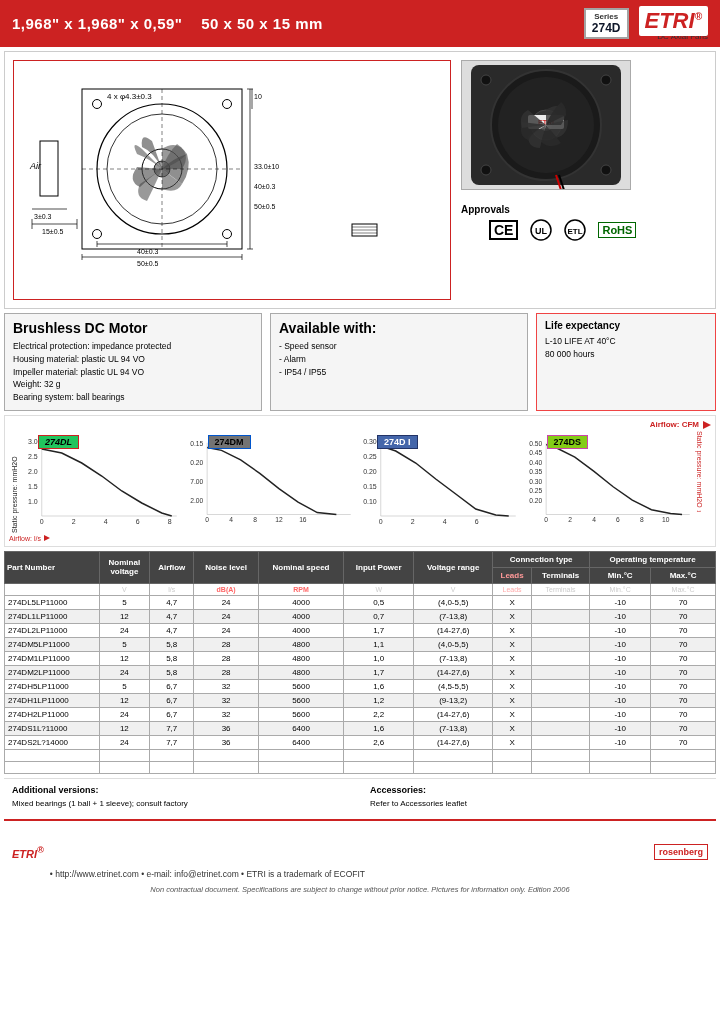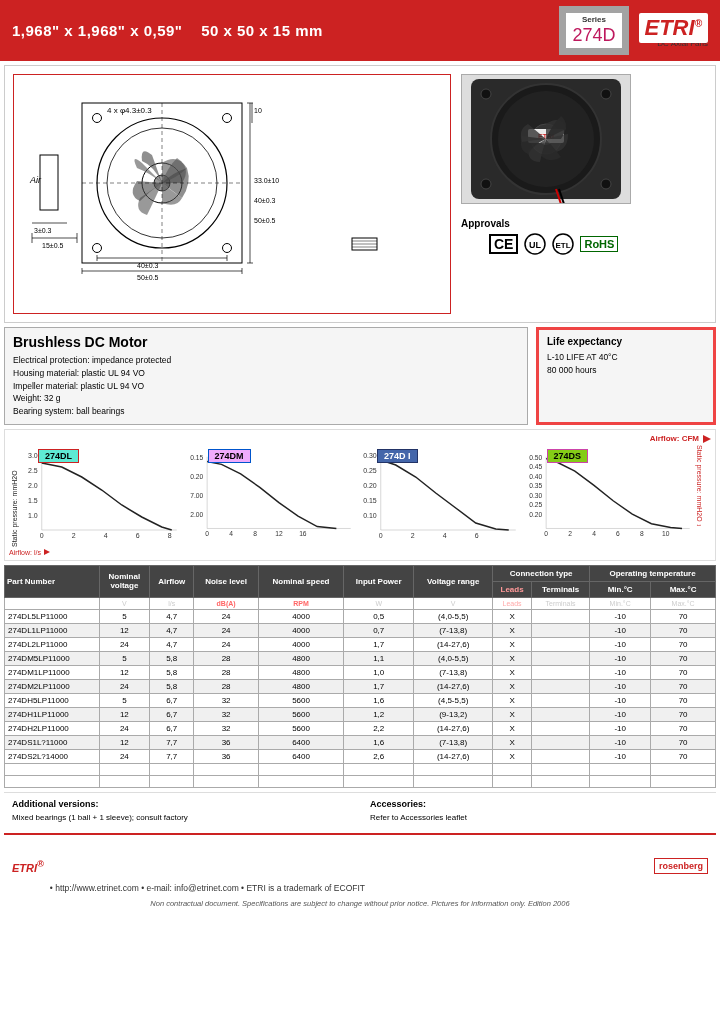--- a/index.html
+++ b/index.html
@@ -27,21 +27,21 @@
       letter-spacing: 0.5px;
     }
     .header-right {
       display: flex;
       align-items: center;
       gap: 10px;
     }
     .series-box {
       background: #fff;
       color: #cc2222;
-      border: 7px solid #a3a3a3;
+      border: 2px solid #a3a3a3;
       padding: 2px 6px;
       font-size: 11px;
       font-weight: bold;
       text-align: center;
       line-height: 1.2;
     }
     .series-box .series-label {
       font-size: 8px;
       color: #333;
     }
@@ -104,21 +104,21 @@
       margin-top: 6px;
     }
     .approvals-title {
       font-size: 10px;
       font-weight: bold;
       margin-bottom: 4px;
     }
     .approvals-logos {
       display: flex;
       align-items: center;
-      gap: 6px;
+      gap: 12px;
       flex-wrap: wrap;
       padding-left: 28px;
     }
     .approval-ce {
       font-size: 14px;
       font-weight: bold;
       border: 2px solid #000;
       padding: 0 3px;
     }
     .approval-rohs {
@@ -144,21 +144,21 @@
     .specs-box h3 {
       font-size: 14px;
       font-weight: bold;
       margin-bottom: 4px;
     }
     .specs-box p {
       font-size: 8.5px;
       line-height: 1.5;
     }
     .life-box {
-      border: 3px solid #ef4444;
+      border: 1px solid #ef4444;
       padding: 6px 8px;
       flex: 0 0 180px;
       background: #f5f5f5;
     }
     .life-box h3 {
       font-size: 10px;
       font-weight: bold;
       margin-bottom: 4px;
     }
     .life-box p {
@@ -204,22 +204,22 @@
     }
     .chart-label-box {
       position: absolute;
       top: 4px;
       left: 20px;
       padding: 1px 6px;
       font-size: 9px;
       font-weight: bold;
       z-index: 2;
     }
-    .chart-label-red { background: #5eead4; border: 1px solid #cc2222; }
-    .chart-label-blue { background: #f0abfc; border: 1px solid #0055cc; }
+    .chart-label-red { background: #22c55e; border: 1px solid #cc2222; font-style: italic; }
+    .chart-label-blue { background: #737373; border: 1px solid #0055cc; }
     .chart-label-darkblue { background: #4466aa; border: 1px solid #223366; color: #fff; }
     .chart-label-pink { background: #84cc16; border: 1px solid #cc44aa; }
 
     .chart-svg {
       width: 100%;
       height: 100px;
     }
     .chart-axis-label {
       font-size: 7px;
       fill: #333;
@@ -369,21 +369,21 @@
 
 <div class="header">
   <div class="header-dims">
     <span>1,968" x 1,968" x 0,59"</span>
     &nbsp;&nbsp;
     <span>50 x 50 x 15 mm</span>
   </div>
   <div class="header-right">
     <div class="series-box">
       <div class="series-label">Series</div>
-      <div style="font-size:18px;font-weight:normal;color:#be185d;">274D</div>
+      <div style="font-size:12px;font-weight:bold;color:#0f172a;">274D</div>
     </div>
     <div>
       <div class="etri-logo">
         <span>ETRI</span><sup>®</sup>
       </div>
       <div class="dc-axial">DC Axial Fans</div>
     </div>
   </div>
 </div>
 
@@ -508,20 +508,28 @@
 
 <div class="specs-row">
   <div class="specs-box">
     <h3>Brushless DC Motor</h3>
     <p>
       Electrical protection: impedance protected<br>
       Housing material: plastic UL 94 VO<br>
       Impeller material: plastic UL 94 VO<br>
       Weight: 32 g<br>
       Bearing system: ball bearings
+    </p>
+  </div>
+  <div class="specs-box">
+    <h3>Available with:</h3>
+    <p>
+      - Speed sensor<br>
+      - Alarm<br>
+      - IP54 / IP55
     </p>
   </div>
   <div class="life-box">
     <h3>Life expectancy</h3>
     <p>
       L-10 LIFE AT 40°C<br>
       80 000 hours
     </p>
   </div>
 </div>

